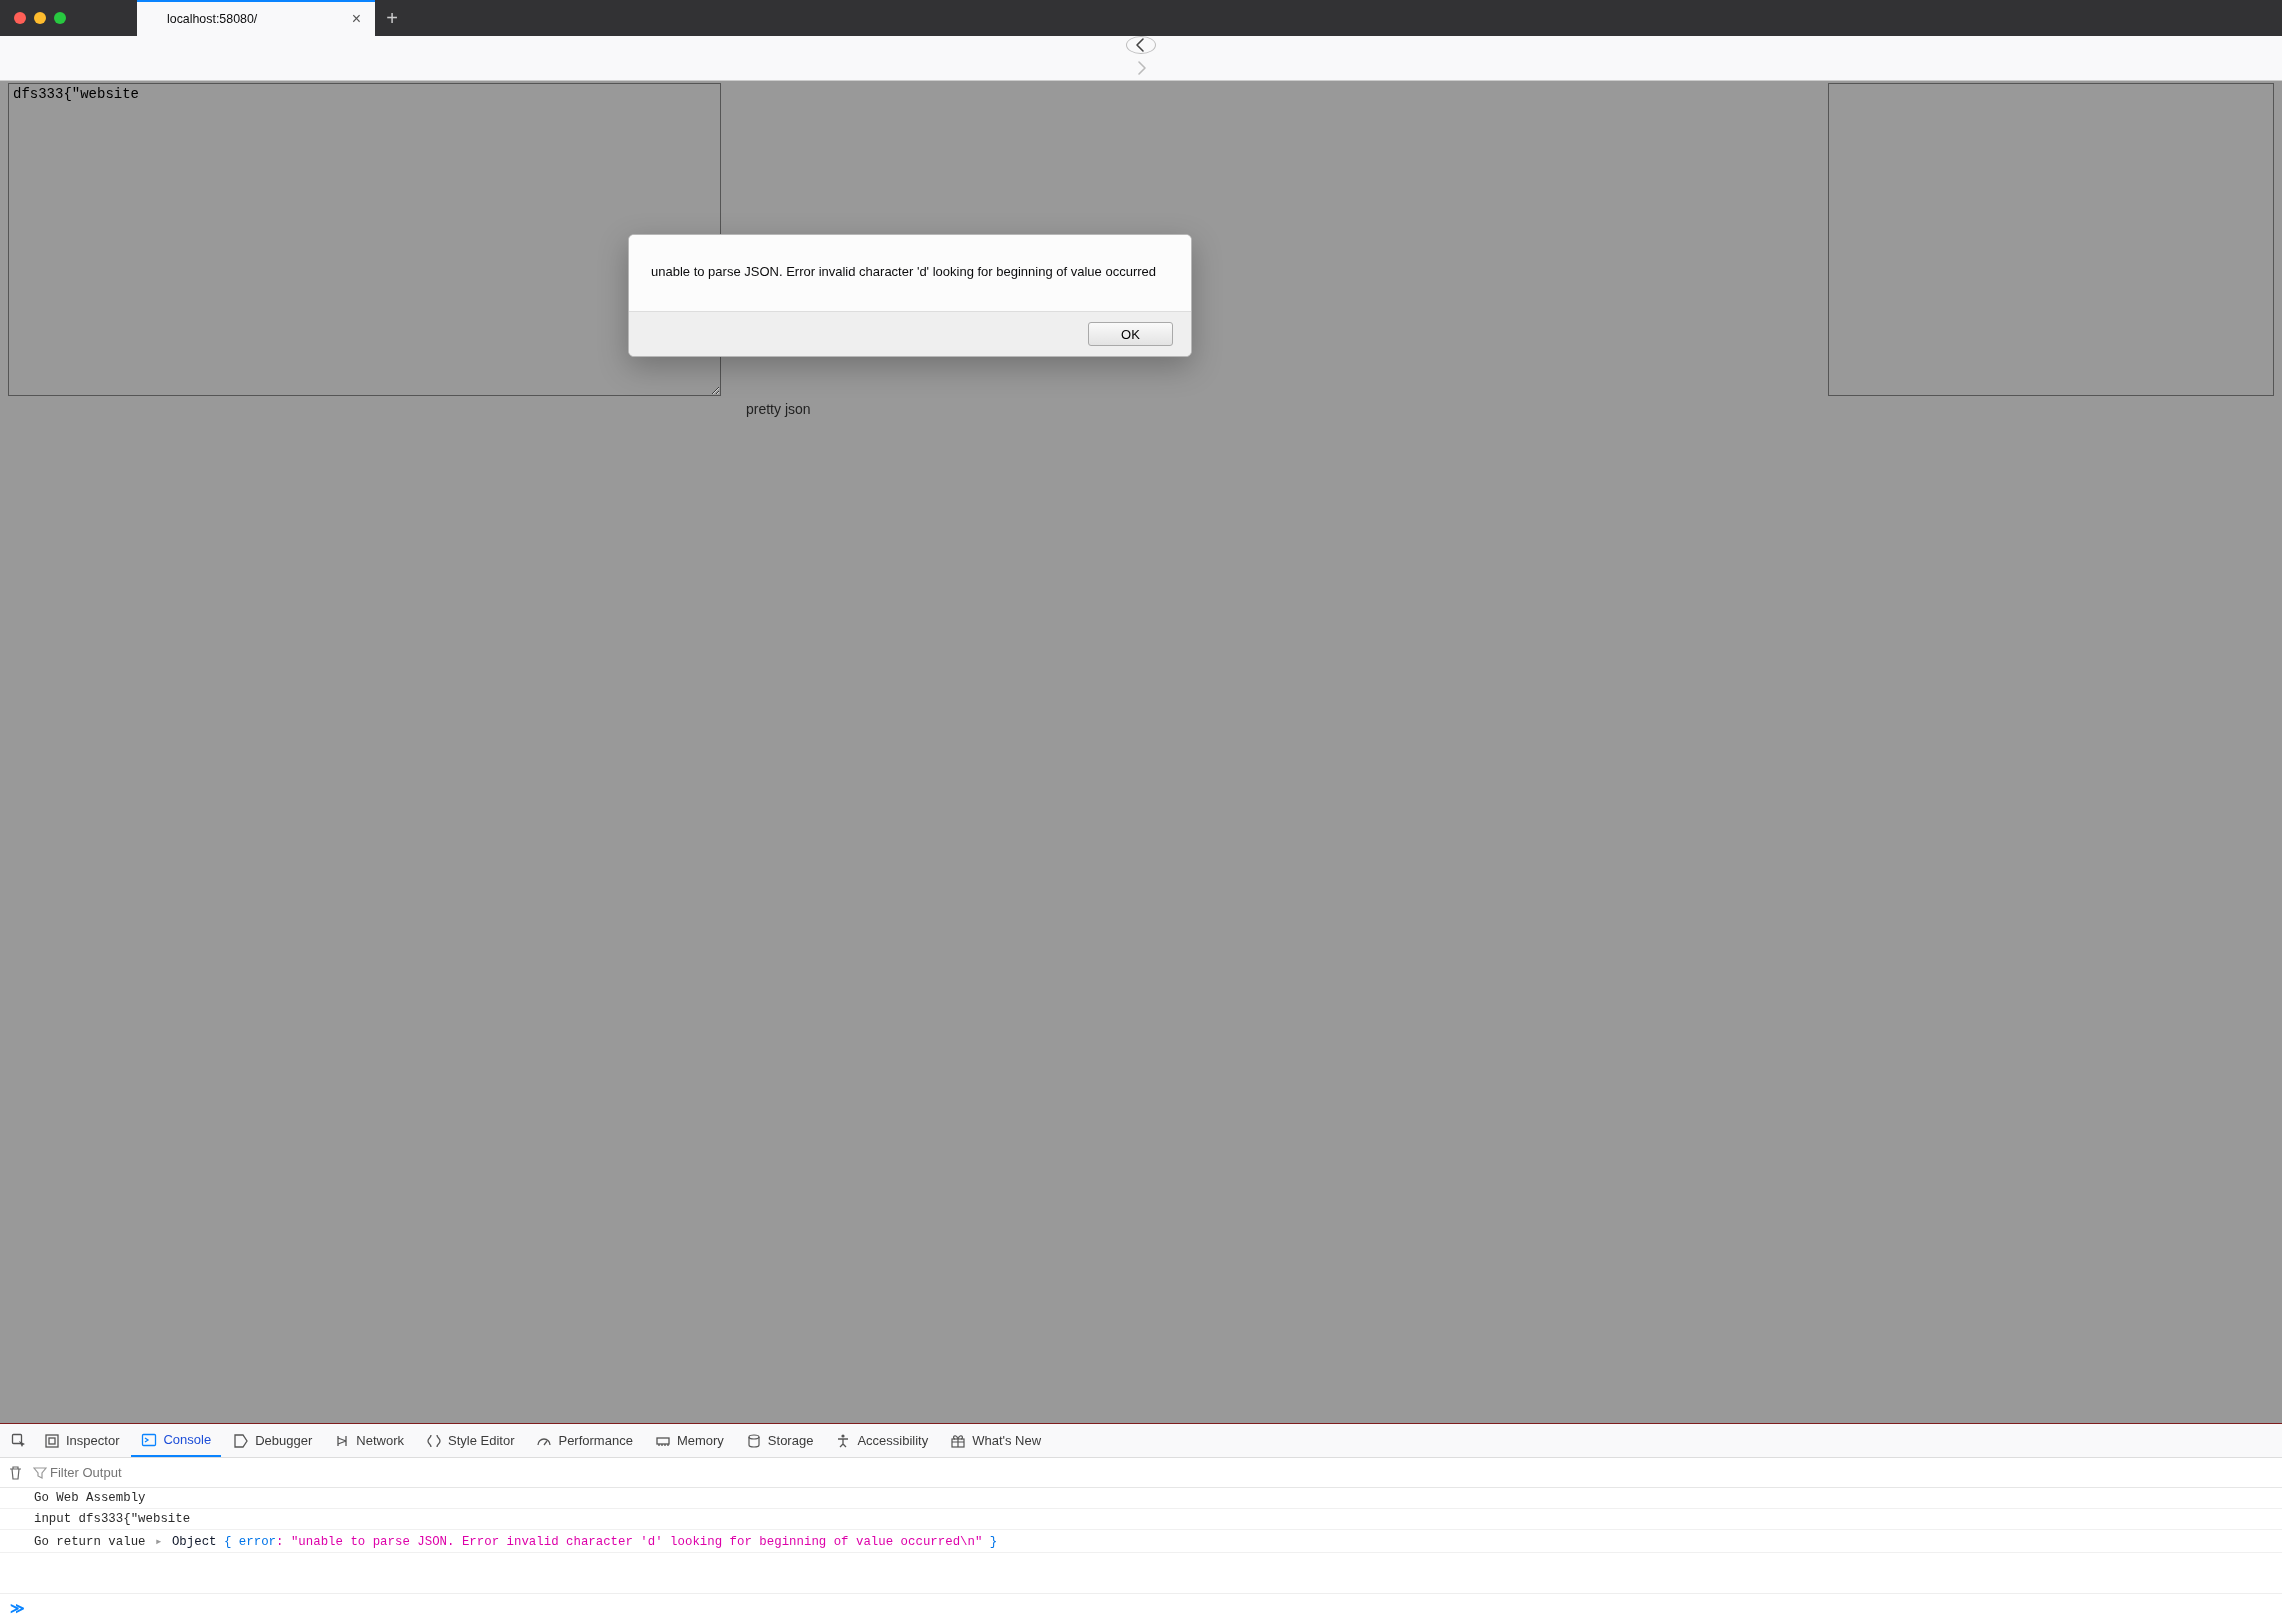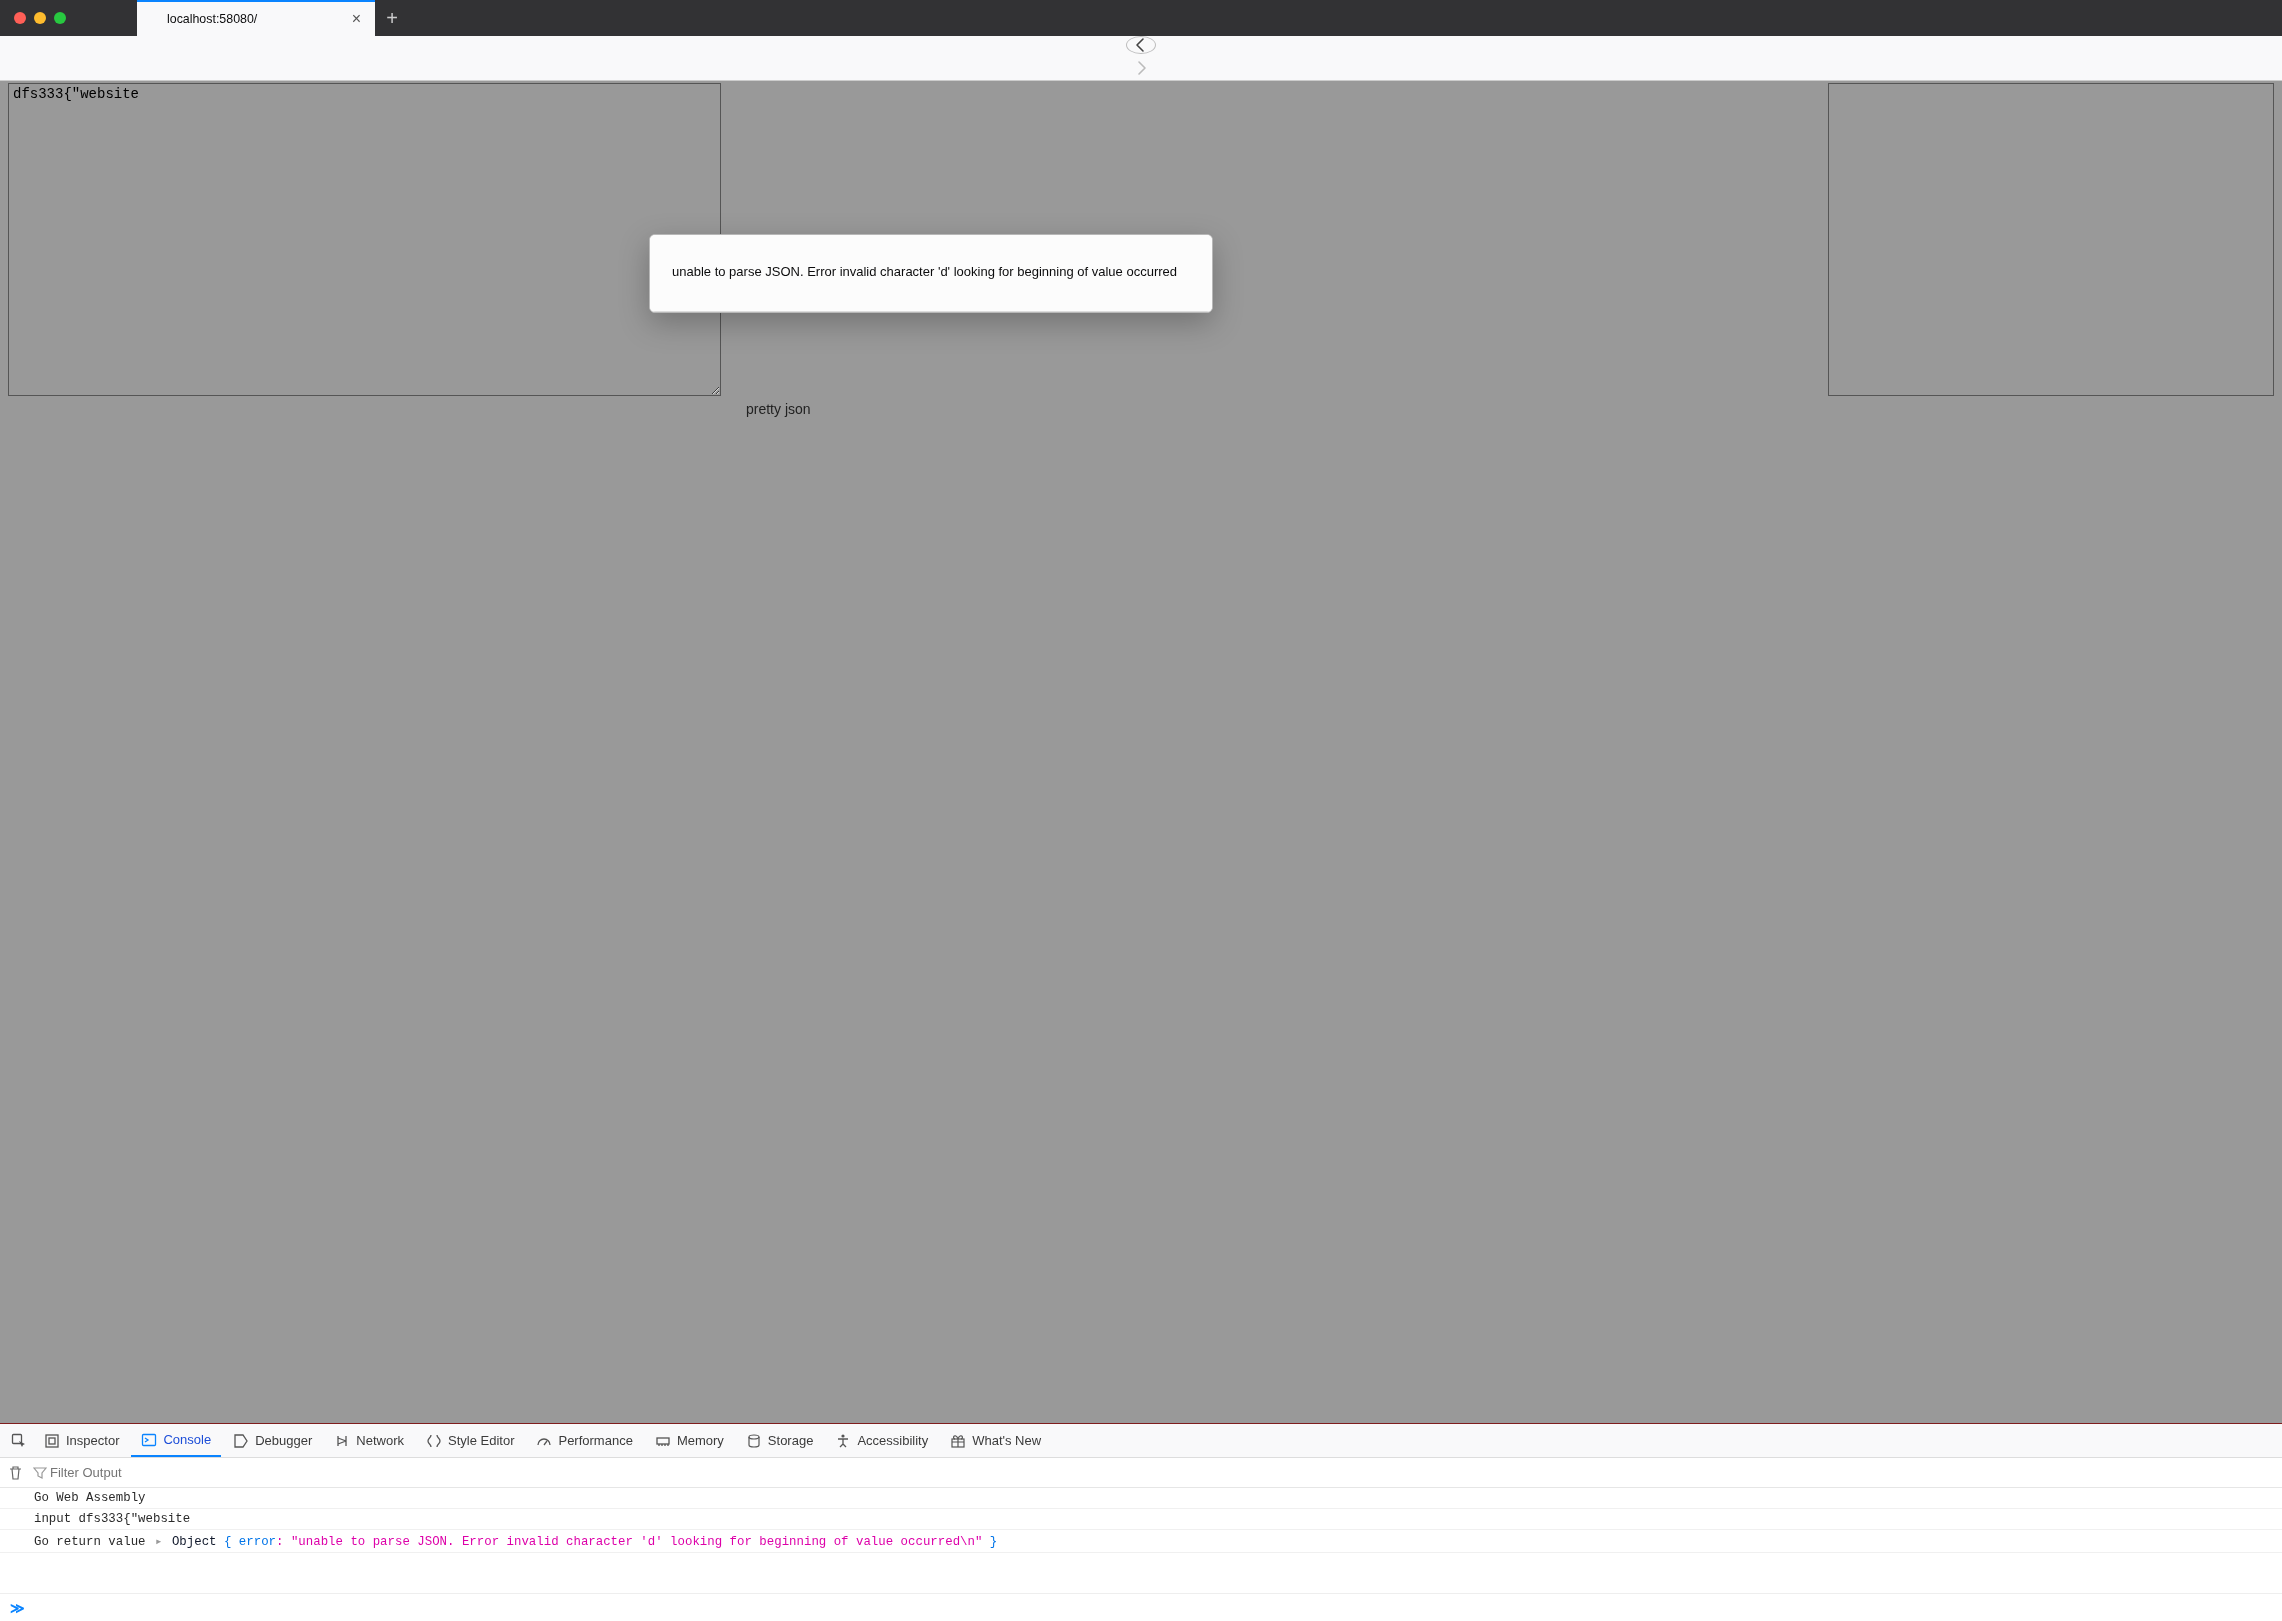--- a/index.html
+++ b/index.html
@@ -35,21 +35,21 @@
   .textarea-wrap { position: relative; }
   textarea.input-area { width: 713px; height: 313px; border: 1px solid #555; background: #999; color: #000; font-family: "Courier New", monospace; font-size: 14px; padding: 2px 4px; resize: both; }
   .output-area { width: 446px; height: 313px; border: 1px solid #555; background: #999; margin-left: auto; }
   .button-row { margin-top: 2px; display: flex; align-items: center; }
   .pj-label { font-size: 14px; color: #222; margin-left: 738px; }
 
   
   .dim { position: absolute; inset: 0; background: rgba(120,120,120,0); }
 
   
-  .alert { position: absolute; left: 649px; top: 153px; width: 564px; background: #f6f6f6; border: 1px solid #b7b7b7; border-radius: 6px; box-shadow: 0 10px 30px rgba(0,0,0,.25); overflow: hidden; }
+  .alert { position: absolute; left: 628px; top: 153px; width: 564px; background: #f6f6f6; border: 1px solid #b7b7b7; border-radius: 6px; box-shadow: 0 10px 30px rgba(0,0,0,.25); overflow: hidden; }
   .alert-body { background: #fcfcfc; padding: 26px 22px 30px 22px; font-size: 13px; color: #0c0c0d; border-bottom: 1px solid #ddd; min-height: 77px; display:flex; align-items:center;}
   .alert-foot { background: #efefef; padding: 10px 18px; display: flex; justify-content: flex-end; }
   .alert-ok { min-width: 85px; height: 24px; background: linear-gradient(#fafafa,#e3e3e3); border: 1px solid #a9a9a9; border-radius: 3px; font-size: 13px; cursor: pointer; }
 
   
   .devtools { height: 198px; border-top: 1px solid #7f1d1d; background: #f9f9fa; display: flex; flex-direction: column; }
   .dt-tabs { height: 34px; display: flex; align-items: center; gap: 2px; padding: 0 6px; border-bottom: 1px solid #ddd; }
   .dt-tab { display: flex; align-items: center; gap: 6px; padding: 0 10px; height: 100%; color: #3b3b3b; font-size: 13px; cursor: pointer; }
   .dt-tab.active { color: #1d4ed8; border-bottom: 2px solid #0a84ff; }
   .dt-tab svg, .dt-tab .ic { width: 16px; height: 16px; flex: none; }
@@ -140,20 +140,23 @@
     </div>
     <div class="button-row">
       <span class="pj-label">pretty json</span>
     </div>
   </div>
 
   <div class="dim"></div>
 
   <div class="alert">
     <div class="alert-body">unable to parse JSON. Error invalid character 'd' looking for beginning of value occurred</div>
+    <div class="alert-foot">
+      <button class="alert-ok">OK</button>
+    </div>
   </div>
 </div>
 
 <div class="devtools">
   <div class="dt-tabs">
     <div class="dt-tab dt-picker">
       <svg width="16" height="16" viewBox="0 0 16 16">
           <rect x="1.5" y="1.5" width="9" height="9" stroke="#555" stroke-width="1.3" fill="none" rx="1"></rect>
           <path d="M8 8l6 3-2 1-1 2z" fill="#555"></path>
         </svg>

